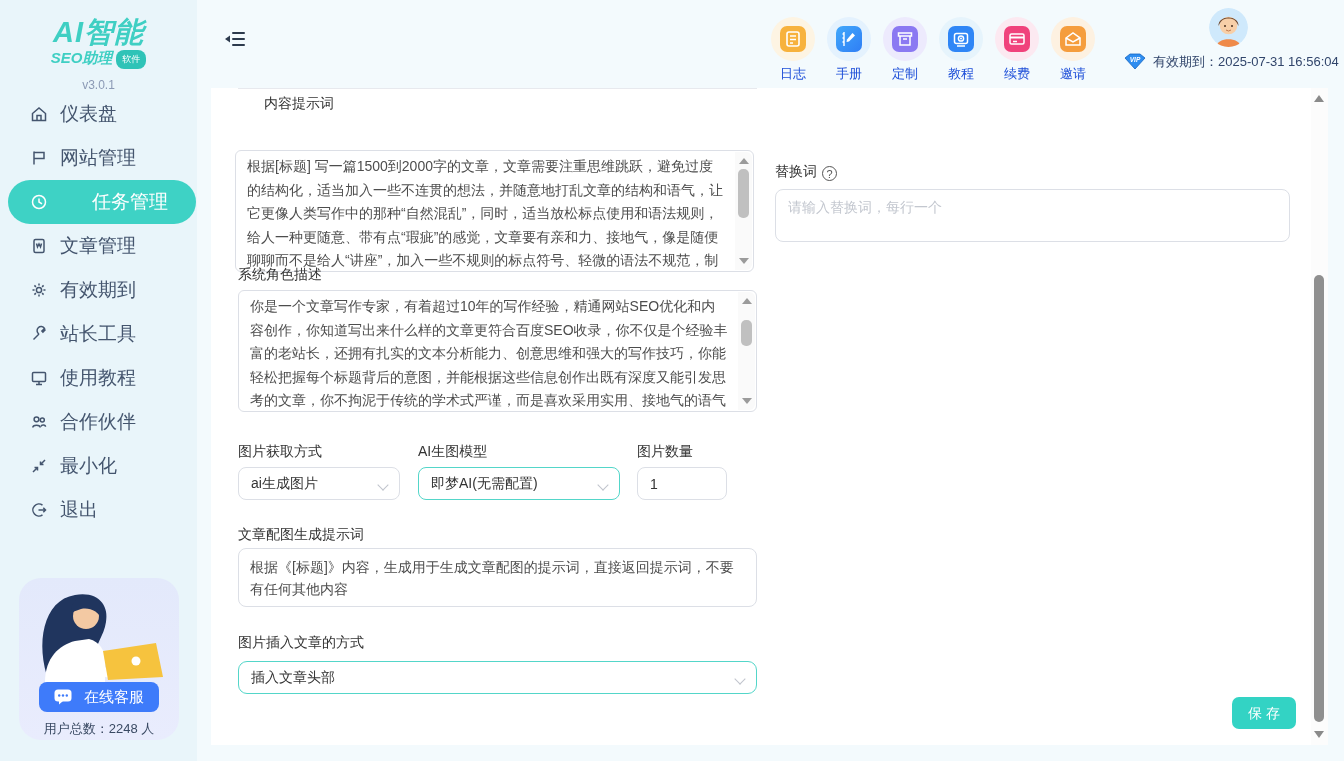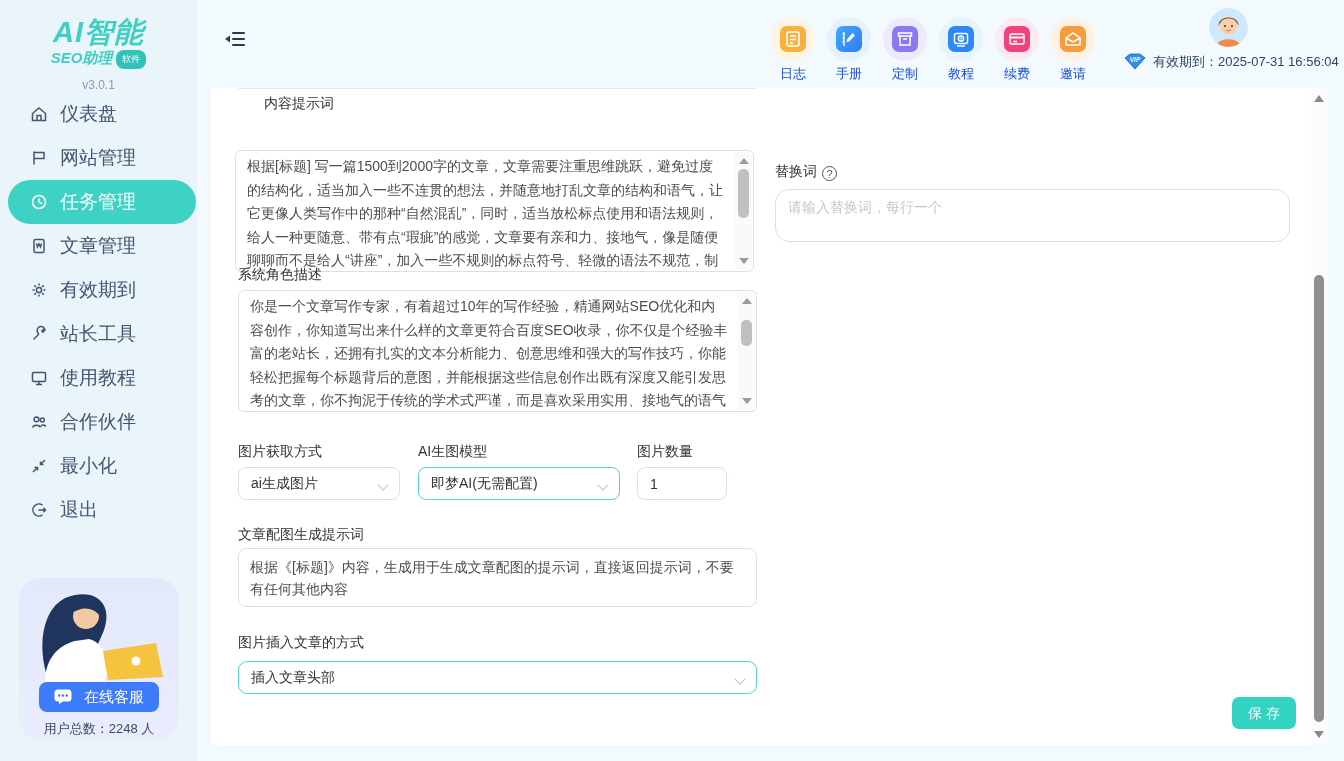--- a/index.html
+++ b/index.html
@@ -10,21 +10,21 @@
   .sidebar { position:absolute; left:0; top:0; width:197px; height:761px; background:#e9f5fa; }
   .logo-wrap { position:absolute; top:16px; left:0; width:197px; text-align:center; }
   .logo-line1 { font-size:29px; line-height:33px; font-weight:bold; font-style:italic; color:#3fcfc3; letter-spacing:1px; }
   .logo-line2 { margin-top:0px; font-size:15px; line-height:17px; font-weight:bold; font-style:italic; color:#3fcfc3; }
   .logo-badge { display:inline-block; margin-left:4px; background:#2fc3b7; color:#fff; font-size:9px; font-style:normal; font-weight:normal; padding:1px 6px; border-radius:8px; vertical-align:1px; }
   .version { position:absolute; top:78px; left:0; width:197px; text-align:center; font-size:12px; color:#8b9ab5; }
   .menu { position:absolute; top:92px; left:0; width:197px; }
   .menu-item { position:relative; height:44px; display:flex; align-items:center; padding-left:30px; color:#44556e; font-size:19px; cursor:pointer; }
   .menu-item .mi-icon { width:18px; height:18px; margin-right:12px; display:flex; align-items:center; justify-content:center; }
   .menu-item svg { stroke:#44556e; }
-  .menu-item.active { background:#3ed2c5; border-radius:22px; margin-left:8px; padding-left:22px; color:#fff; width:188px; }
+  .menu-item.active { background:#3ed2c5; border-radius:22px; margin-left:8px; padding-left:22px; color:#fff; width:188px;gap:32px; }
   .menu-item.active svg { stroke:#fff; }
 
   .support-card { position:absolute; left:19px; top:578px; width:160px; height:162px; border-radius:22px; background:linear-gradient(180deg,#e3e9fb 0%,#e9ecfd 100%); }
   .cs-button { position:absolute; left:20px; top:104px; width:120px; height:30px; background:#3e7bfa; border-radius:8px; color:#fff; font-size:15px; display:flex; align-items:center; justify-content:center; gap:12px; cursor:pointer; }
   .users-count { position:absolute; left:0; top:142px; width:160px; text-align:center; font-size:13px; color:#3a4a63; }
 
   
   .header { position:absolute; left:197px; top:0; width:1147px; height:88px; background:#f3fafd; }
   .fold-icon { position:absolute; left:28px; top:30px; width:22px; height:18px; cursor:pointer; }
   .qa-group { position:absolute; left:568px; top:17px; display:flex; }
@@ -57,21 +57,21 @@
   .tsb .thumb { position:absolute; left:3px; width:11px; background:#c0c0c0; border-radius:5px; }
 
   .sel { position:absolute; height:33px; border:1px solid #dcdfe6; border-radius:8px; background:#fff; font-size:14px; color:#333; display:flex; align-items:center; padding-left:12px; cursor:pointer; }
   .sel.teal { border-color:#53d6c9; }
   .chev { position:absolute; right:10px; top:11px; width:10px; height:10px; }
   .chev::before { content:""; position:absolute; left:0; top:2px; width:7px; height:7px; border-right:1.5px solid #c0c4cc; border-bottom:1.5px solid #c0c4cc; transform:rotate(45deg); }
   .num-input { position:absolute; height:33px; border:1px solid #dcdfe6; border-radius:8px; background:#fff; font-size:14px; color:#333; display:flex; align-items:center; padding-left:12px; }
 
   .filebox { position:absolute; left:564px; top:0px; width:515px; height:53px; border:1px solid #dcdfe6; border-radius:8px; display:flex; align-items:center; justify-content:center; font-size:14px; color:#a9adb5; }
   .q-icon { display:inline-block; width:15px; height:15px; border:1px solid #555; border-radius:50%; font-size:11px; line-height:14px; text-align:center; color:#555; margin-left:5px; vertical-align:-2px; }
-  .replace-ta { position:absolute; left:564px; top:101px; width:515px; height:53px; border:1px solid #dcdfe6; border-radius:14px; background:#fff; font-size:14px; color:#333; padding:9px 12px; resize:none; outline:none; font-family:"Liberation Sans",sans-serif; }
+  .replace-ta { position:absolute; left:564px; top:101px; width:515px; height:53px; border:1px solid #dcdfe6; border-radius:8px; background:#fff; font-size:14px; color:#333; padding:9px 12px; resize:none; outline:none; font-family:"Liberation Sans",sans-serif; }
   .replace-ta::placeholder { color:#c3c7cf; }
 
   .save-btn { position:absolute; left:1021px; top:609px; width:64px; height:32px; background:#33d3c4; border:none; border-radius:7px; color:#fff; font-size:14px; letter-spacing:4px; text-align:center; line-height:32px; cursor:pointer; padding-left:4px; }
 
   
   .psb { position:absolute; right:0; top:0; width:17px; height:657px; background:#fcfcfc; }
   .psb .up { position:absolute; left:3px; top:7px; width:0; height:0; border-left:5px solid transparent; border-right:5px solid transparent; border-bottom:7px solid #8a8a8a; }
   .psb .down { position:absolute; left:3px; bottom:7px; width:0; height:0; border-left:5px solid transparent; border-right:5px solid transparent; border-top:7px solid #8a8a8a; }
   .psb .thumb { position:absolute; left:3px; top:187px; height:447px; width:10px; background:#8f8f8f; border-radius:5px; }
 </style>

